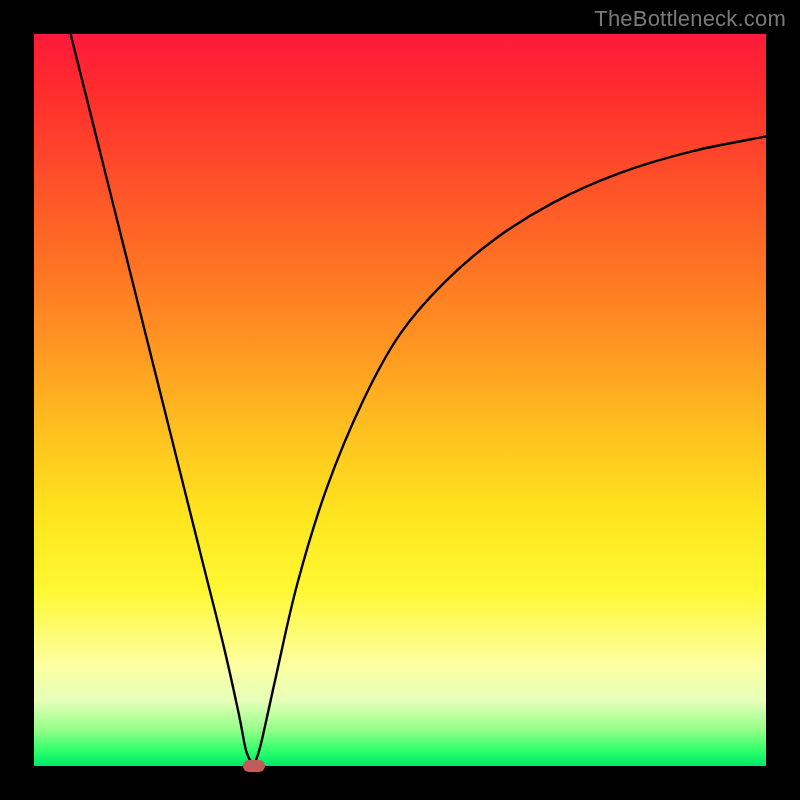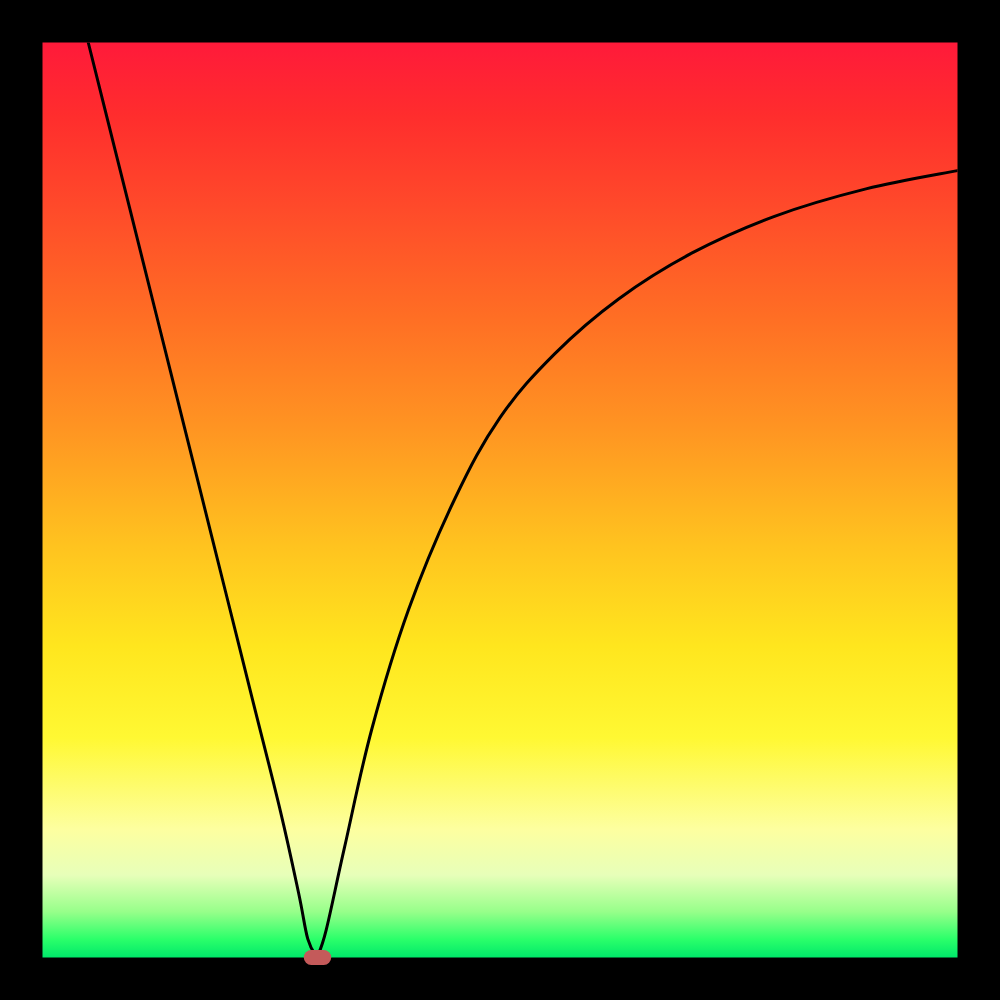--- a/index.html
+++ b/index.html
@@ -61,20 +61,21 @@
     height: 12px;
     border-radius: 6px;
     background: #c45a5a;
     transform: translate(-50%, -50%);
   }
 </style>
 </head>
 <body>
 
 <div class="frame">
+  <div class="watermark">TheBottleneck.com</div>
   <div class="plot-area">
     <svg class="curve" viewBox="0 0 732 732" preserveAspectRatio="none">
       <path id="left-path" fill="none" stroke="#000" stroke-width="2.4" stroke-linecap="round" d="M 36.60 0.00 C 40.55 15.81, 50.65 56.22, 58.56 87.84 C 66.47 119.46, 72.61 144.06, 80.52 175.68 C 88.43 207.30, 94.57 231.90, 102.48 263.52 C 110.39 295.14, 116.53 319.74, 124.44 351.36 C 132.35 382.98, 138.49 407.58, 146.40 439.20 C 154.31 470.82, 160.45 495.42, 168.36 527.04 C 176.27 558.66, 183.73 587.21, 190.32 614.88 C 196.91 642.55, 201.01 662.31, 204.96 680.76 C 208.91 699.21, 209.64 708.14, 212.28 717.36 C 214.92 726.58, 218.28 729.36, 219.60 732.00"></path>
       <path id="right-path" fill="none" stroke="#000" stroke-width="2.4" stroke-linecap="round" d="M 219.60 732.00 C 220.92 728.05, 222.97 725.85, 226.92 710.04 C 230.87 694.23, 234.97 673.15, 241.56 644.16 C 248.15 615.17, 254.30 583.26, 263.52 549.00 C 272.74 514.74, 280.94 486.78, 292.80 453.84 C 304.66 420.90, 316.22 393.67, 329.40 366.00 C 342.58 338.33, 351.51 321.20, 366.00 300.12 C 380.49 279.04, 392.79 266.01, 409.92 248.88 C 427.05 231.75, 441.40 219.45, 461.16 204.96 C 480.92 190.47, 497.32 180.22, 519.72 168.36 C 542.12 156.50, 560.57 148.30, 585.60 139.08 C 610.63 129.86, 632.45 123.71, 658.80 117.12 C 685.15 110.53, 718.82 105.12, 732.00 102.48"></path>
     </svg>
     <div id="min-marker" class="marker" style="left: 219.6px; top: 732px;"></div>
   </div>
 </div>
 
 </body></html>

